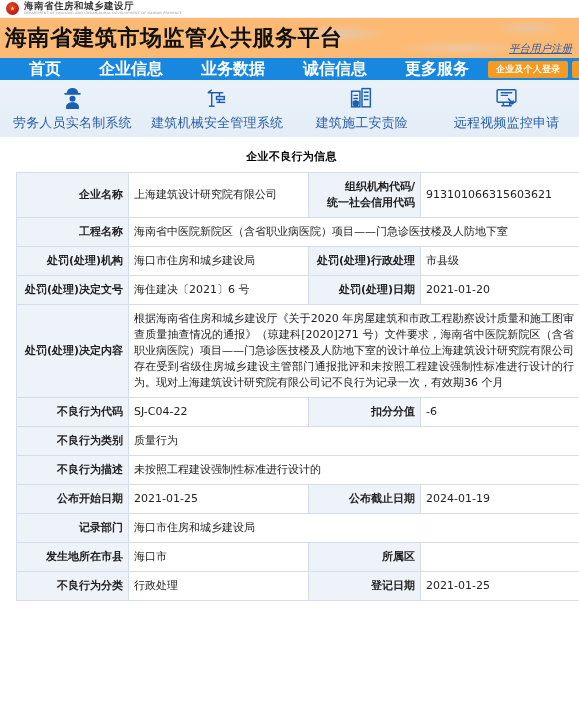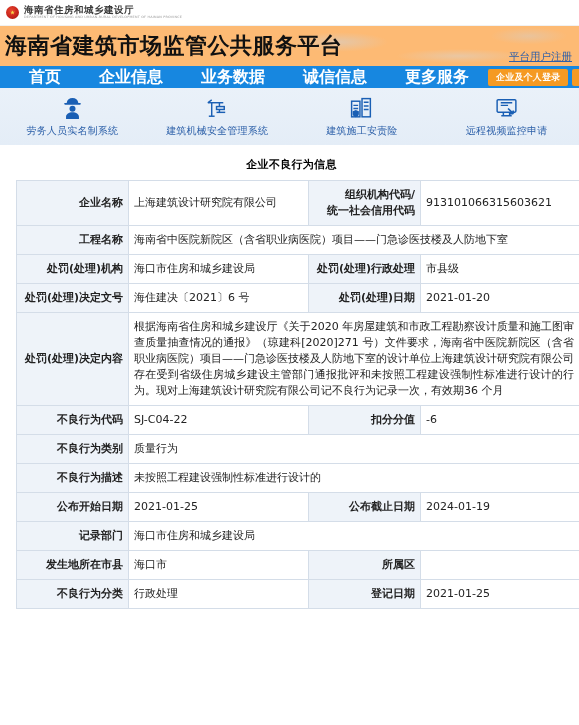--- a/index.html
+++ b/index.html
@@ -6,21 +6,21 @@
   html, body {
     margin: 0; padding: 0;
     width: 579px; height: 725px;
     background: #ffffff;
     font-family: "DejaVu Sans", "Liberation Sans", sans-serif;
     overflow: hidden;
   }
 
   
   .gov-bar {
-    height: 26px;
+    height: 18px;
     background: #ffffff;
     display: flex;
     align-items: center;
     padding-left: 6px;
     border-bottom: 1px solid #f1f1f1;
   }
   .gov-emblem {
     width: 13px; height: 13px;
     border-radius: 50%;
     background: radial-gradient(circle at 40% 35%, #e8452c 0%, #c4201a 60%, #8e130f 100%);
@@ -73,20 +73,21 @@
     white-space: nowrap;
   }
   .register-link {
     position: absolute;
     right: 7px; bottom: 2px;
     font-size: 10.5px;
     color: #2f5fa8;
     text-decoration: underline;
     white-space: nowrap;
     cursor: pointer;
+    font-style: italic;
   }
 
   
   .nav-bar {
     height: 22px;
     background: #1787e0;
     display: flex;
     align-items: stretch;
     position: relative;
   }
@@ -139,21 +140,21 @@
     display: flex;
     flex-direction: column;
     align-items: center;
     justify-content: center;
     gap: 2px;
     cursor: pointer;
     min-width: 0;
   }
   .service-icon { height: 26px; display: flex; align-items: center; justify-content: center; }
   .service-label {
-    font-size: 10px;
+    font-size: 13px;
     color: #2b5fa8;
     white-space: nowrap;
     letter-spacing: 0.2px;
   }
   .service:last-child { justify-content: flex-start; }
 
   
   .page-title {
     text-align: center;
     font-size: 11px;

